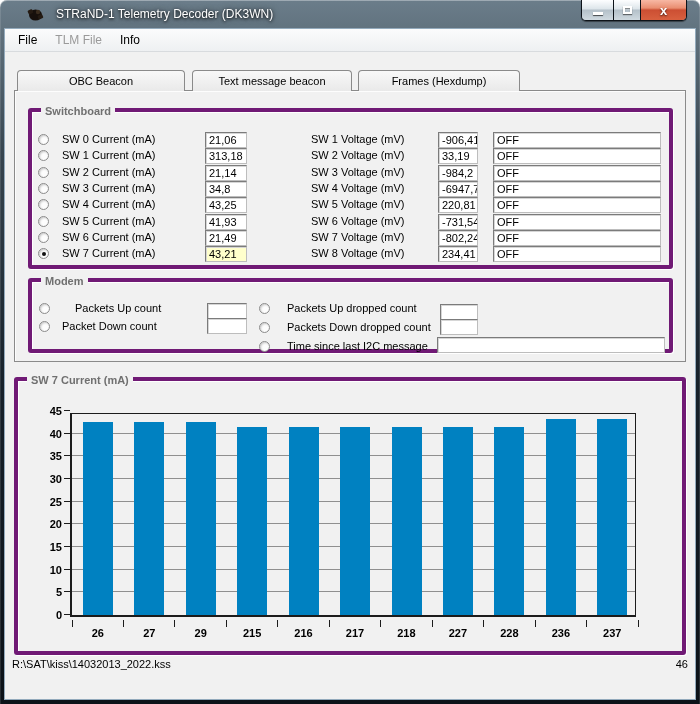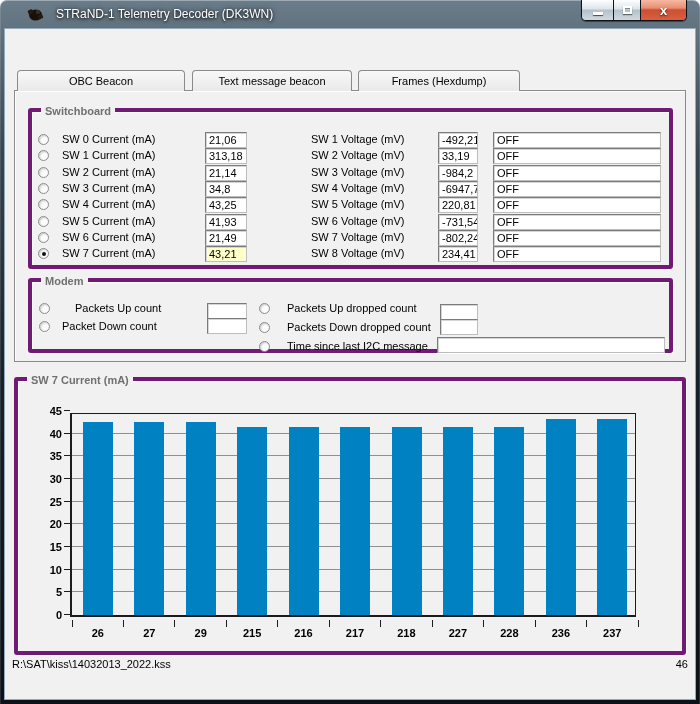--- a/index.html
+++ b/index.html
@@ -105,20 +105,25 @@
       <div class="capbtn max">
           <div class="glyph-max"></div>
         </div>
       <div class="capbtn close">
           <span class="glyph-close">x</span>
         </div>
     </div>
   </div>
 
   <div class="client">
+    <div class="menubar">
+      <span class="menu-item">File</span>
+      <span class="menu-item disabled">TLM File</span>
+      <span class="menu-item">Info</span>
+    </div>
 
     <div class="form">
 
       <div class="tabstrip">
         <div class="tab" style="width:168px;">OBC Beacon</div>
         <div class="tab" style="width:160px;margin-left:7px;">Text message beacon</div>
         <div class="tab" style="width:162px;margin-left:6px;">Frames (Hexdump)</div>
       </div>
 
       <div class="tabpage">
@@ -144,21 +149,21 @@
             <span class="radio" style="left: 6px; top: 103.5px;"></span>
             <span class="lbl" style="left: 30px; top: 102.5px;">SW 5  Current (mA)</span>
             <div class="tf" style="left: 173px; top: 101.5px; width: 42px;">41,93</div>
             <span class="radio" style="left: 6px; top: 119.8px;"></span>
             <span class="lbl" style="left: 30px; top: 118.8px;">SW 6 Current (mA)</span>
             <div class="tf" style="left: 173px; top: 117.8px; width: 42px;">21,49</div>
             <span class="radio checked" style="left: 6px; top: 136.1px;"></span>
             <span class="lbl" style="left: 30px; top: 135.1px;">SW 7 Current (mA)</span>
             <div class="tf hl" style="left: 173px; top: 134.1px; width: 42px;">43,21</div>
             <span class="lbl" style="left: 279px; top: 21px;">SW 1 Voltage (mV)</span>
-            <div class="tf" style="left: 406px; top: 20px; width: 40px;">-492,21</div>
+            <div class="tf" style="left: 406px; top: 20px; width: 40px;">-906,41</div>
             <div class="tf" style="left: 461px; top: 20px; width: 168px;">OFF</div>
             <span class="lbl" style="left: 279px; top: 37.3px;">SW 2 Voltage (mV)</span>
             <div class="tf" style="left: 406px; top: 36.3px; width: 40px;">33,19</div>
             <div class="tf" style="left: 461px; top: 36.3px; width: 168px;">OFF</div>
             <span class="lbl" style="left: 279px; top: 53.6px;">SW 3 Voltage (mV)</span>
             <div class="tf" style="left: 406px; top: 52.6px; width: 40px;">-984,2</div>
             <div class="tf" style="left: 461px; top: 52.6px; width: 168px;">OFF</div>
             <span class="lbl" style="left: 279px; top: 69.9px;">SW 4 Voltage (mV)</span>
             <div class="tf" style="left: 406px; top: 68.9px; width: 40px;">-6947,7</div>
             <div class="tf" style="left: 461px; top: 68.9px; width: 168px;">OFF</div>

